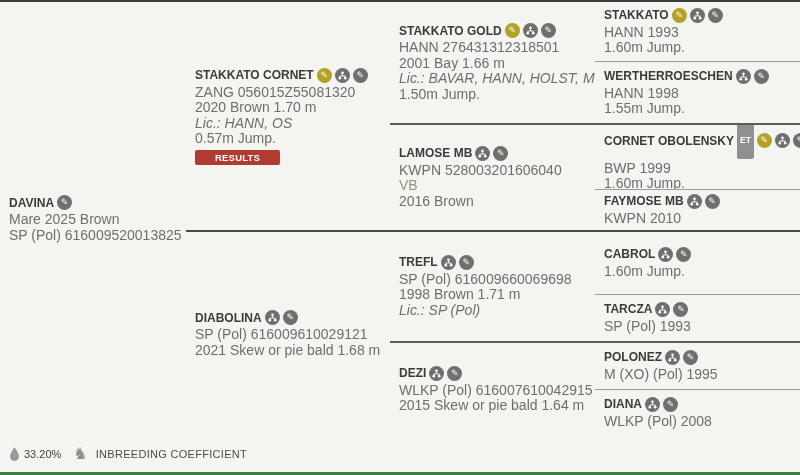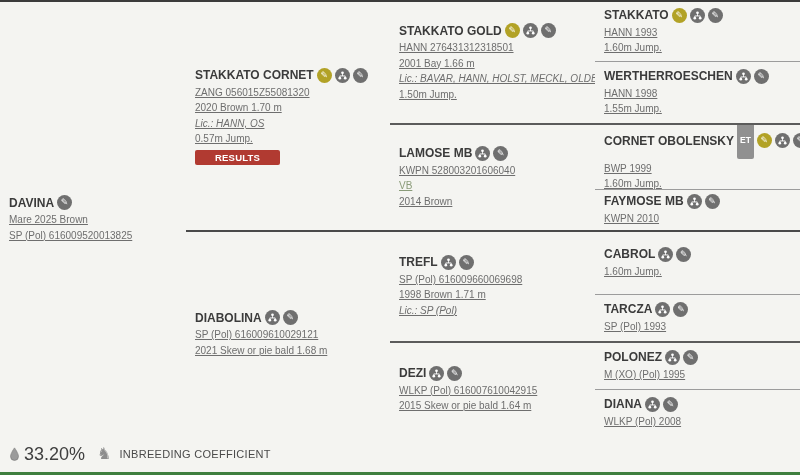--- a/index.html
+++ b/index.html
@@ -18,21 +18,21 @@
   }
   .cell{
     display:flex;flex-direction:column;justify-content:center;
     padding:0 4px 0 9px;box-sizing:border-box;overflow:hidden;
   }
   .b-g2{border-bottom:2px solid #4a4a4a;}
   .b-g3{border-bottom:2px solid #5b5b5b;}
   .b-g4{border-bottom:1px solid #9c9c9c;}
   .nrow{display:flex;align-items:center;gap:3px;margin-bottom:2px;}
   .h-name{font-weight:bold;font-size:12px;color:#3b3b3b;white-space:nowrap;}
-  .h-line{font-size:10px;color:#6e6e6e;line-height:15.5px;white-space:nowrap;text-decoration:underline;}
+  .h-line{font-size:14px;color:#6e6e6e;line-height:15.5px;white-space:nowrap;}
   .lic{font-style:italic;}
   .vb{color:#8a9b79;}
   .icn{
     width:15px;height:15px;border-radius:50%;
     display:inline-flex;align-items:center;justify-content:center;
     flex:0 0 auto;cursor:pointer;
   }
   .icn .g{color:#fff;font-size:9px;line-height:1;}
   .yellow{background:#b2a226;}
   .grayc{background:#6f6f6f;}
@@ -42,21 +42,21 @@
   }
   .results{
     display:inline-block;background:#b13a31;color:#fff;font-weight:bold;
     font-size:9.5px;padding:2px 20px;border-radius:2px;margin-top:3px;
     letter-spacing:.2px;cursor:pointer;
   }
   .footer{
     flex:1;display:flex;align-items:center;
     padding-left:9px;border-bottom:3px solid #3f7f3f;box-sizing:border-box;
   }
-  .f-val{font-size:18px;color:#3f3f3f;margin-left:4px;}
+  .f-val{font-size:11px;color:#3f3f3f;margin-left:4px;}
   .f-label{font-size:11px;color:#4a4a4a;letter-spacing:.3px;margin-left:8px;}
   .horse-g{color:#8d8d8d;font-size:16px;margin-left:12px;line-height:1;}
   .drop{display:inline-flex;align-items:center;}
 </style>
 </head>
 <body>
 
 <div class="wrap">
   <div class="pedigree">
 
@@ -149,21 +149,21 @@
               <circle cx="8" cy="8" r="1.5" fill="#fff"></circle>
               <path d="M5 3.5v2M2 6.5v-1h6v1" stroke="#fff" stroke-width="1" fill="none"></path>
             </svg>
           </span>
         <span class="icn grayc">
             <span class="g">✎</span>
           </span>
       </div>
       <div class="h-line">KWPN 528003201606040</div>
       <div class="h-line vb">VB</div>
-      <div class="h-line">2014 Brown</div>
+      <div class="h-line">2016 Brown</div>
     </div>
 
     <div class="cell b-g3" style="grid-column:3;grid-row:5/7">
       <div class="nrow">
         <span class="h-name">TREFL</span>
         <span class="icn grayc">
             <svg width="9" height="9" viewBox="0 0 10 10">
               <circle cx="5" cy="2" r="1.5" fill="#fff"></circle>
               <circle cx="2" cy="8" r="1.5" fill="#fff"></circle>
               <circle cx="8" cy="8" r="1.5" fill="#fff"></circle>

